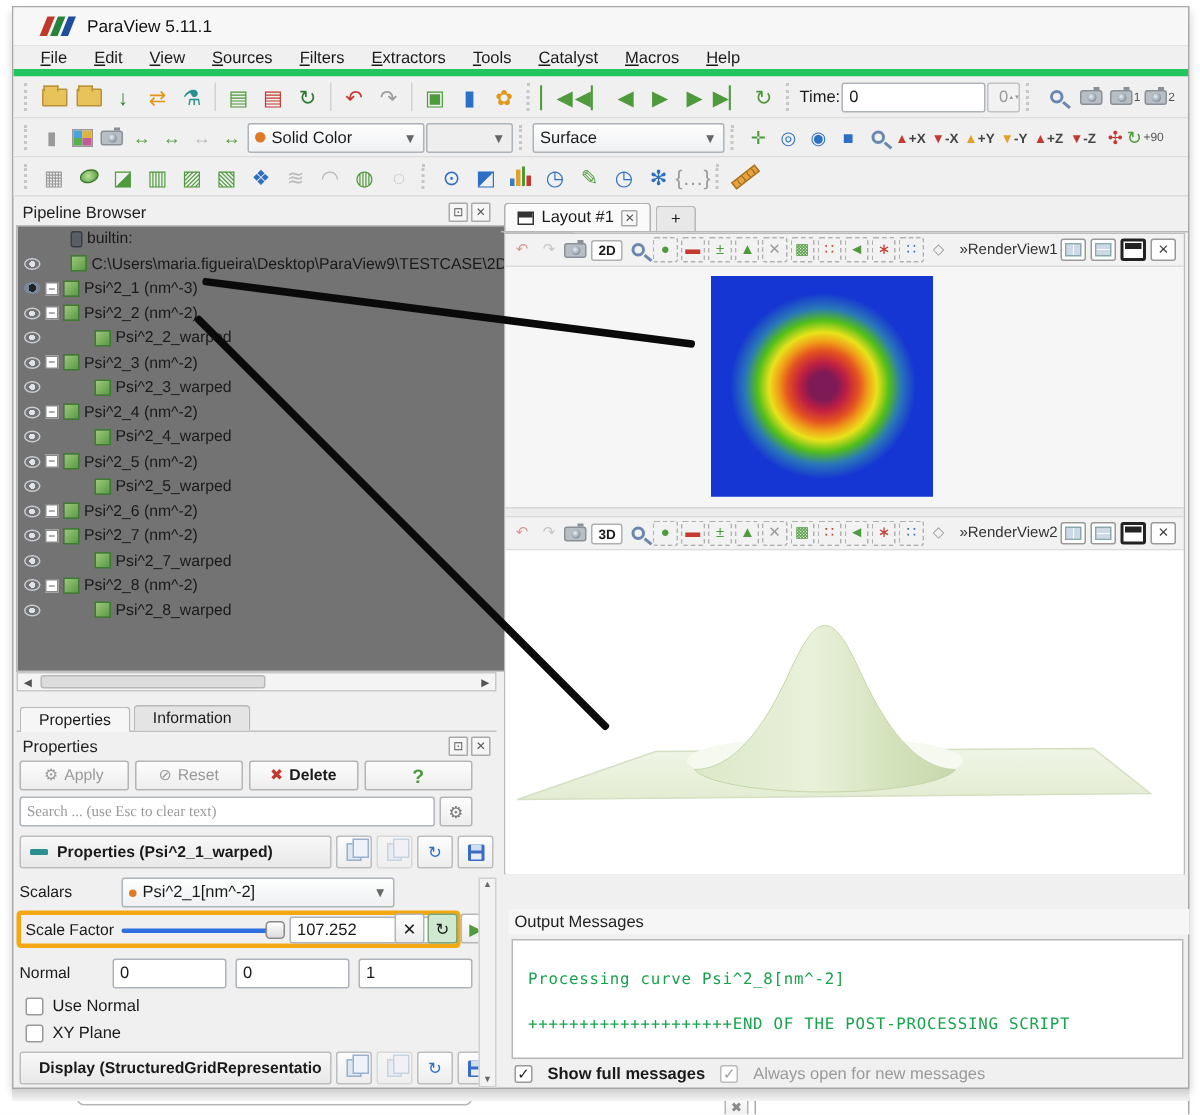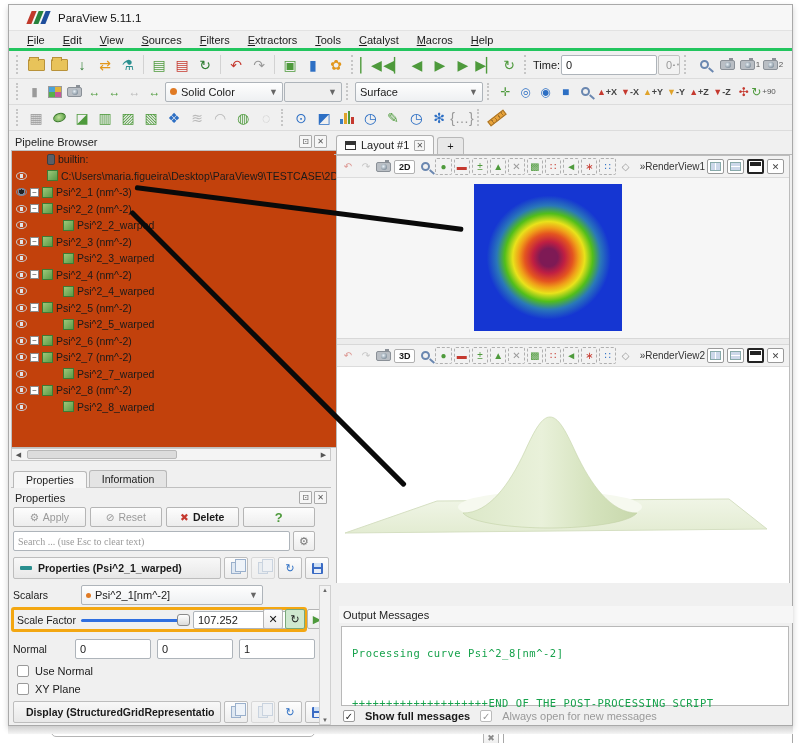--- a/index.html
+++ b/index.html
@@ -11,21 +11,21 @@
   
   .titlebar { position:absolute; left:0; top:0; width:100%; height:26px; background:#f7f7f7;
               border-bottom:1px solid #e2e2e2; display:flex; align-items:center; padding-left:20px; gap:7px; }
   .pv-logo { width:22px; height:13px; position:relative; display:inline-block; }
   .pv-logo i { position:absolute; top:0; width:5px; height:13px; transform:skewX(-22deg); }
   .pv-logo i:nth-child(1){ left:0; background:#c0392b; }
   .pv-logo i:nth-child(2){ left:7px; background:#27833c; }
   .pv-logo i:nth-child(3){ left:14px; background:#1f4e9c; }
   .title-text { font-size:11.5px; color:#111; }
   .menubar { position:absolute; left:0; top:26px; width:100%; height:20px; background:#f0f0f0;
-             display:flex; align-items:center; padding-left:10px; gap:2px; border-bottom:3px solid #22c55e;}
+             display:flex; align-items:center; padding-left:10px; gap:2px; border-bottom:5px solid #22c55e;}
   .menu-item { padding:2px 8px; cursor:default; }
   .menu-item::first-letter { text-decoration:underline; }
   
   .tbrow { position:absolute; left:0; width:100%; display:flex; align-items:center; gap:1px;
            background:#f0f0f0; border-bottom:1px solid #dcdcdc; padding-left:4px; }
   .tb1 { top:46px; height:28px; } .tb2 { top:74px; height:26px; } .tb3 { top:100px; height:26px; }
   .handle { width:5px; height:70%; border-left:2px dotted #c6c6c6; margin:0 3px; }
   .sep { width:1px; height:70%; background:#d2d2d2; margin:0 3px; }
   .tbi { width:22px; height:22px; display:inline-flex; align-items:center; justify-content:center;
          font-size:14px; line-height:1; border-radius:2px; }
@@ -66,21 +66,21 @@
           display:flex; align-items:center; justify-content:center; position:relative; }
   .spin::after{ content:"▲▼"; position:absolute; right:1px; font-size:4px; color:#9a9a9a; letter-spacing:0; line-height:4px; width:6px; }
   .axisbtn { font-size:9px; font-weight:bold; color:#444; width:22px; height:20px; display:inline-flex; align-items:center; justify-content:center; }
   .axisbtn b { color:#c5392f; } .axisbtn i { color:#e0a32a; font-style:normal; }
   
   .leftdock { position:absolute; left:2px; top:128px; width:320px; height:592px; }
   .dockhdr { height:17px; display:flex; align-items:center; padding:0 4px; color:#222; background:#f0f0f0; }
   .dockbtns { margin-left:auto; display:flex; gap:2px; }
   .dockbtn { width:13px; height:13px; border:1px solid #aaa; background:#f6f6f6; font-size:8px; color:#555;
              display:inline-flex; align-items:center; justify-content:center; border-radius:1px; }
-  .tree { position:absolute; left:0; top:17px; width:372px; height:298px; background:#c2410c; border:1px solid #c0c0c0; overflow:hidden; }
+  .tree { position:absolute; left:0; top:17px; width:372px; height:298px; background:#737373; border:1px solid #c0c0c0; overflow:hidden; }
   .prow { height:16.5px; display:flex; align-items:center; gap:3px; padding-left:4px; white-space:nowrap; }
   .prow .lbl { font-size:10.5px; }
   .prow.sel .lblwrap { background:#57a4ea; border:1px solid #3c88cf; padding:0 2px; }
   .eye { width:11px; height:8px; border-radius:50%; flex:0 0 auto; }
   .eye.on { background:radial-gradient(circle,#222 0 2.5px,#7a8aa0 2.5px 4px,transparent 4px); border:1px solid #7a8aa0; }
   .eye.off { border:1px solid #c8cdd4; background:radial-gradient(circle,#dfe3e8 0 2px,transparent 2px); }
   .eye.none { border:none; background:none; }
   .expander { width:9px; height:9px; border:1px solid #8a8a8a; background:#fff; font-size:8px; line-height:7px;
               text-align:center; color:#444; flex:0 0 auto; }
   .cube { width:11px; height:11px; background:linear-gradient(135deg,#9dc87a,#5a9a46); border:1px solid #3f7a33; flex:0 0 auto; }
@@ -674,21 +674,21 @@
                      C 292 156 250 161 213 161 C 176 161 134 156 126 146 Z" fill="url(#bell)" stroke="#c2d2a6" stroke-width="0.6"></path>
           </svg>
         </div>
 
         <div class="outpanel">
           <div class="dockhdr" style="background:#f6f6f6">
             <span>Output Messages</span>
           </div>
           <div class="outbox">
             <div style="position:absolute;left:10px;top:20px">Processing curve Psi^2_8[nm^-2]</div>
-            <div style="position:absolute;left:10px;top:70px">++++++++++++++++++++END OF THE POST-PROCESSING SCRIPT</div>
+            <div style="position:absolute;left:10px;top:50px">++++++++++++++++++++END OF THE POST-PROCESSING SCRIPT</div>
           </div>
           <div class="outchecks">
             <span class="cb" style="color:#222">✓</span>
             <span style="font-weight:bold">Show full messages</span>
             <span class="cb" style="color:#9a9a9a;border-color:#bbb">✓</span>
             <span style="color:#9a9a9a">Always open for new messages</span>
           </div>
         </div>
 
         <div class="statusrow">

